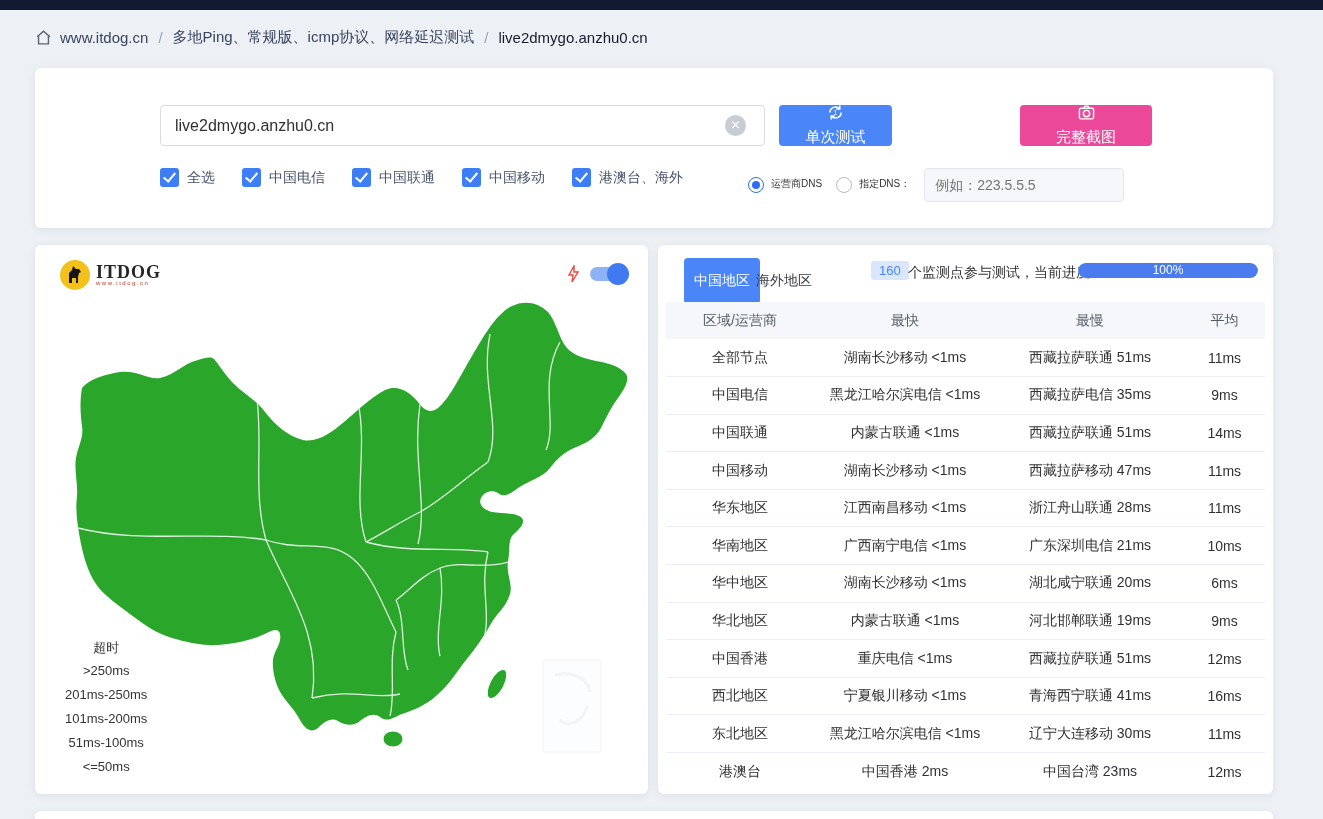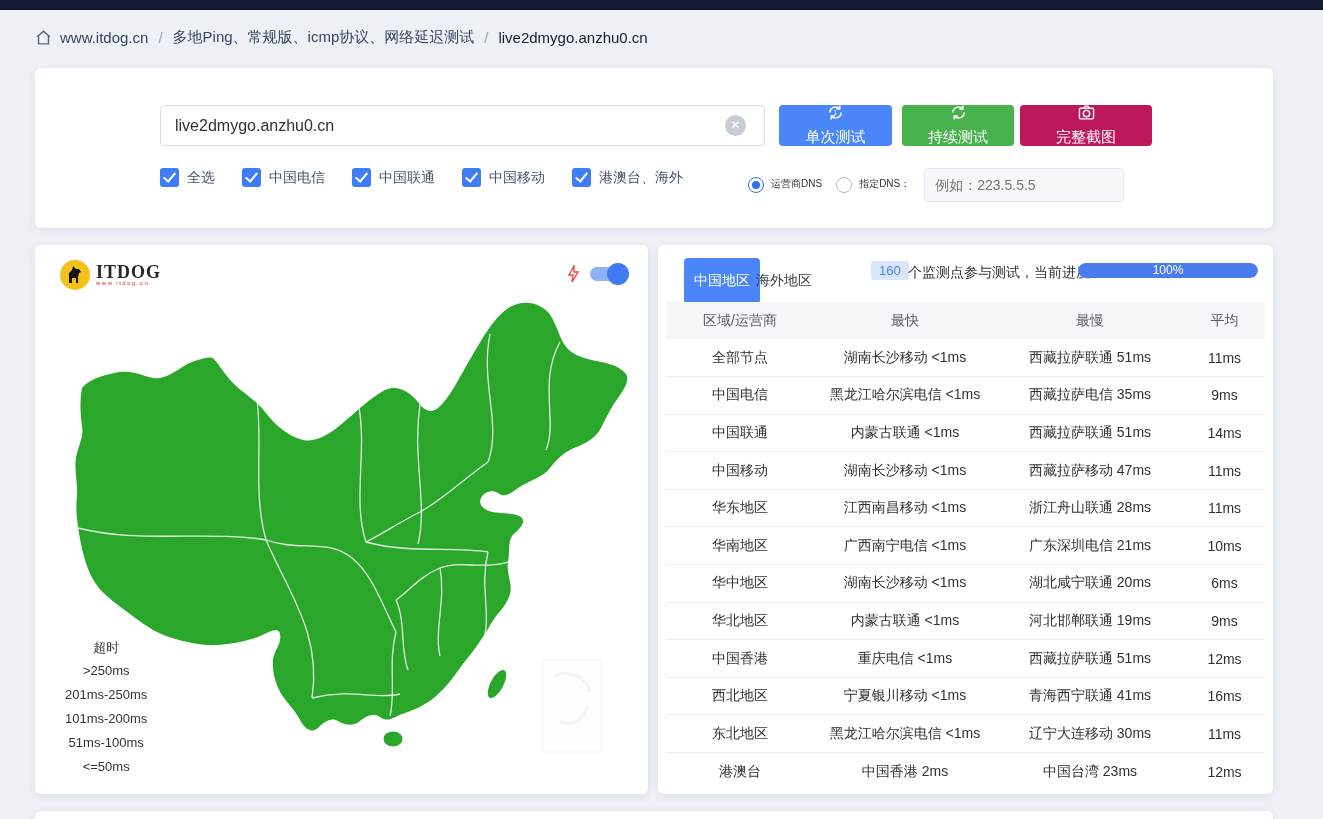--- a/index.html
+++ b/index.html
@@ -21,21 +21,21 @@
   #card-results{ left:658px; top:245px; width:615px; height:549px; }
   #card-next   { left:35px; top:811px; width:1238px; height:30px; }
 
   
   .host-input { position:absolute; left:125px; top:37px; width:605px; height:41px; border:1px solid #d9dde4; border-radius:4px; font-size:16px; color:#303133; padding:0 40px 0 14px; outline:none; font-family:inherit; }
   .clear-btn { position:absolute; left:690px; top:47px; width:21px; height:21px; border-radius:50%; background:#c8ccd4; color:#fff; font-size:12px; line-height:21px; text-align:center; cursor:pointer; }
   .btn { position:absolute; top:37px; height:41px; border:none; border-radius:4px; color:#fff; font-size:15px; font-family:inherit; cursor:pointer; display:flex; align-items:center; justify-content:center; gap:7px;flex-direction:column; }
   .btn svg { flex:0 0 auto; }
   #btn-single { left:744px; width:113px; background:#4a86f7; }
   #btn-continuous { left:867px; width:112px; background:#47b14c; }
-  #btn-screenshot { left:985px; width:132px; background:#be185d; }
+  #btn-screenshot { left:985px; width:132px; background:#ec4899; }
 
   .checks { position:absolute; left:125px; top:100px; display:flex; align-items:center; gap:27px; }
   .chk { display:flex; align-items:center; gap:8px; cursor:pointer; font-size:14px; color:#46536b;justify-content:flex-end; }
   .chk .box { width:19px; height:19px; border-radius:3px; background:#3d7ef7; position:relative; }
   .chk .box::after { content:""; position:absolute; left:6px; top:2px; width:5px; height:10px; border:solid #fff; border-width:0 2px 2px 0; transform:rotate(40deg); }
 
   .dns { position:absolute; left:713px; top:100px; display:flex; align-items:center; gap:14px; }
   .radio { display:flex; align-items:flex-start; gap:7px; font-size:10px; color:#303133; cursor:pointer; }
   .radio .dot { width:16px; height:16px; border-radius:50%; border:1px solid #b6bcc8; position:relative; background:#fff; }
   .radio.on .dot { border:1px solid #2f6df6; }
@@ -95,29 +95,20 @@
 
   <button class="btn" id="btn-single">
     <svg width="17" height="17" viewBox="0 0 24 24" fill="none" stroke="#fff" stroke-width="2.2">
         <path d="M4 12 a8 8 0 0 1 14-5"></path>
         <path d="M20 12 a8 8 0 0 1-14 5"></path>
         <path d="M18 2 v5 h-5"></path>
         <path d="M6 22 v-5 h5"></path>
         <text x="9.2" y="15.5" font-size="9" fill="#fff" stroke="none" font-family="Liberation Sans,sans-serif">1</text>
       </svg>
     <span>单次测试</span>
-  </button>
-  <button class="btn" id="btn-continuous">
-    <svg width="17" height="17" viewBox="0 0 24 24" fill="none" stroke="#fff" stroke-width="2.2">
-        <path d="M4 12 a8 8 0 0 1 14-5"></path>
-        <path d="M20 12 a8 8 0 0 1-14 5"></path>
-        <path d="M18 2 v5 h-5"></path>
-        <path d="M6 22 v-5 h5"></path>
-      </svg>
-    <span>持续测试</span>
   </button>
   <button class="btn" id="btn-screenshot">
     <svg width="17" height="17" viewBox="0 0 24 24" fill="none" stroke="#fff" stroke-width="2">
         <rect x="2" y="6" width="20" height="15" rx="2"></rect>
         <circle cx="12" cy="13.5" r="4.5"></circle>
         <path d="M8 6 L10 3 H14 L16 6"></path>
       </svg>
     <span>完整截图</span>
   </button>
 

